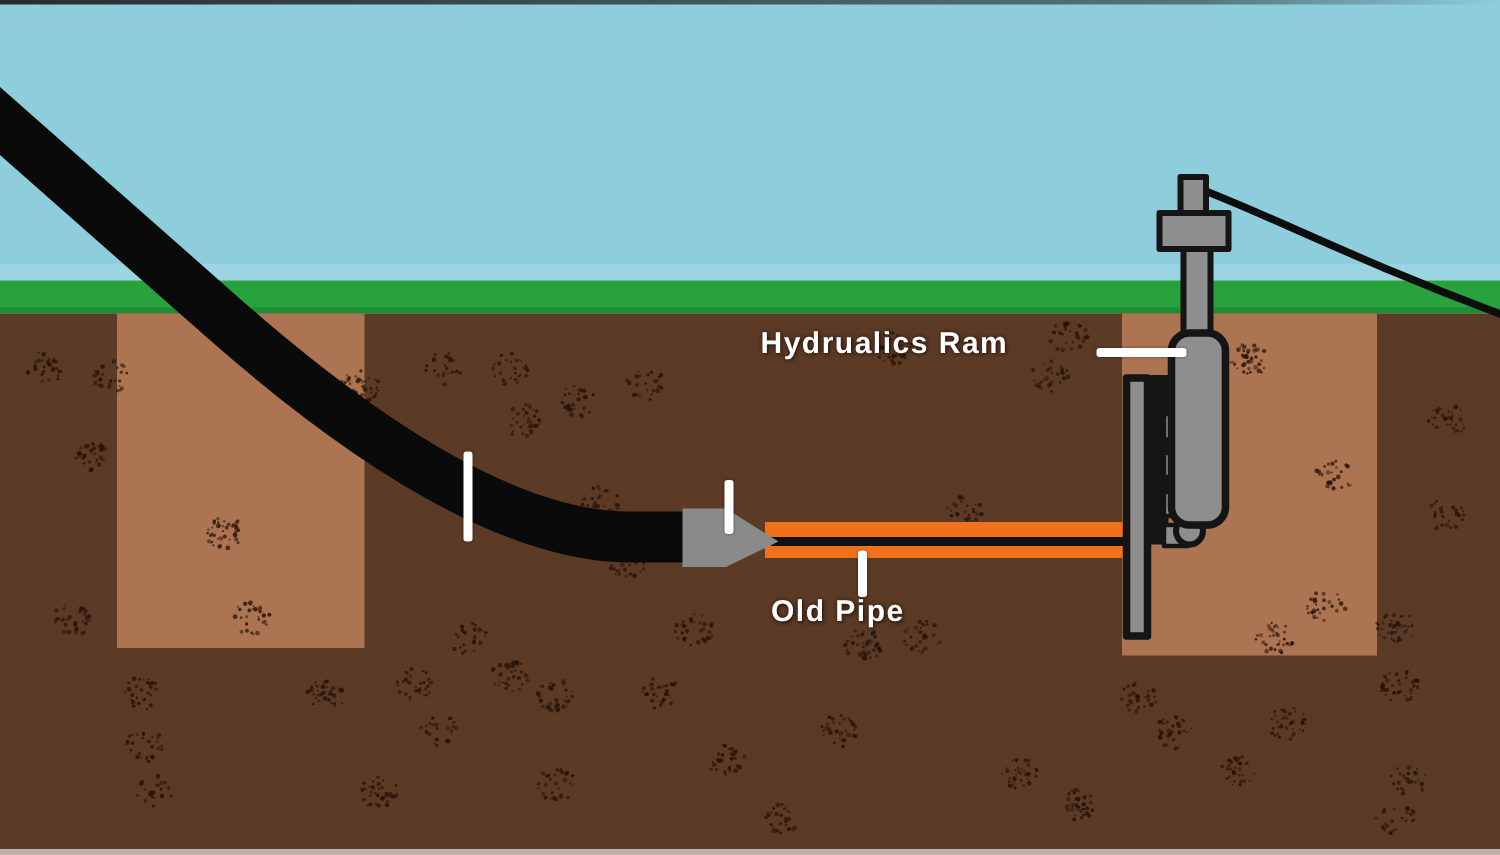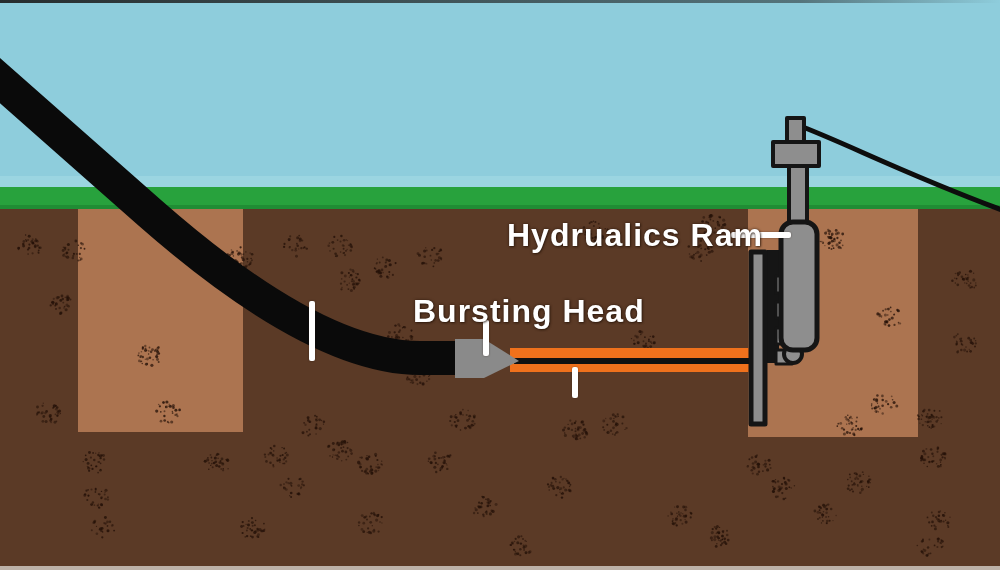--- a/index.html
+++ b/index.html
@@ -8,21 +8,21 @@
     width:1000px;height:570px;
     overflow:hidden;
     font-family:"Liberation Sans",sans-serif;
     user-select:none;
   }
   .stage svg{position:absolute;left:0;top:0;display:block;}
   .diagram-label{
     position:absolute;
     color:#fff;
     font-weight:700;
-    font-size:32px;
+    font-size:20px;
     line-height:1;
     letter-spacing:1px;
     white-space:nowrap;
     text-shadow:0 0 3px rgba(35,18,8,.75), 1px 1px 2px rgba(35,18,8,.55);
   }
   .pointer{
     position:absolute;
     background:#fff;
     box-shadow:0 0 2px rgba(35,18,8,.5);
     border-radius:2px;
@@ -1782,15 +1782,15 @@
 
     <rect x="0" y="0" width="1000" height="3" fill="url(#topEdgeFade)"></rect>
     <rect x="0" y="566" width="1000" height="4" fill="#CFC8C0" opacity="0.85"></rect>
   </svg>
 
   <div class="pointer" style="left:309px;top:301px;width:6px;height:60px;"></div>
   <div class="pointer" style="left:483px;top:320px;width:6px;height:36px;"></div>
   <div class="pointer" style="left:572px;top:367px;width:6px;height:31px;"></div>
   <div class="pointer" style="left:731px;top:232px;width:60px;height:6px;"></div>
 
-  <div class="diagram-label" style="left:413px;top:295px;">Bursting Head</div>
+  <div class="diagram-label" style="left:514px;top:398px;">Old Pipe</div>
   <div class="diagram-label" style="left:507px;top:219px;">Hydrualics Ram</div>
 </div>
 
 </body></html>

